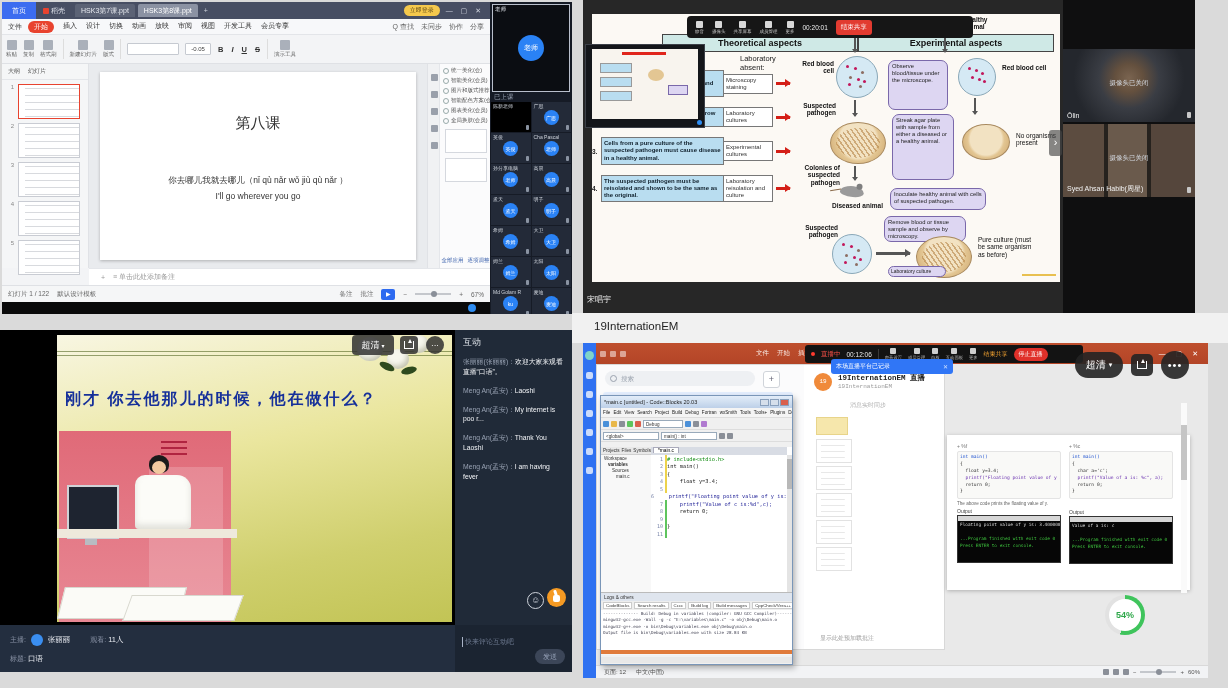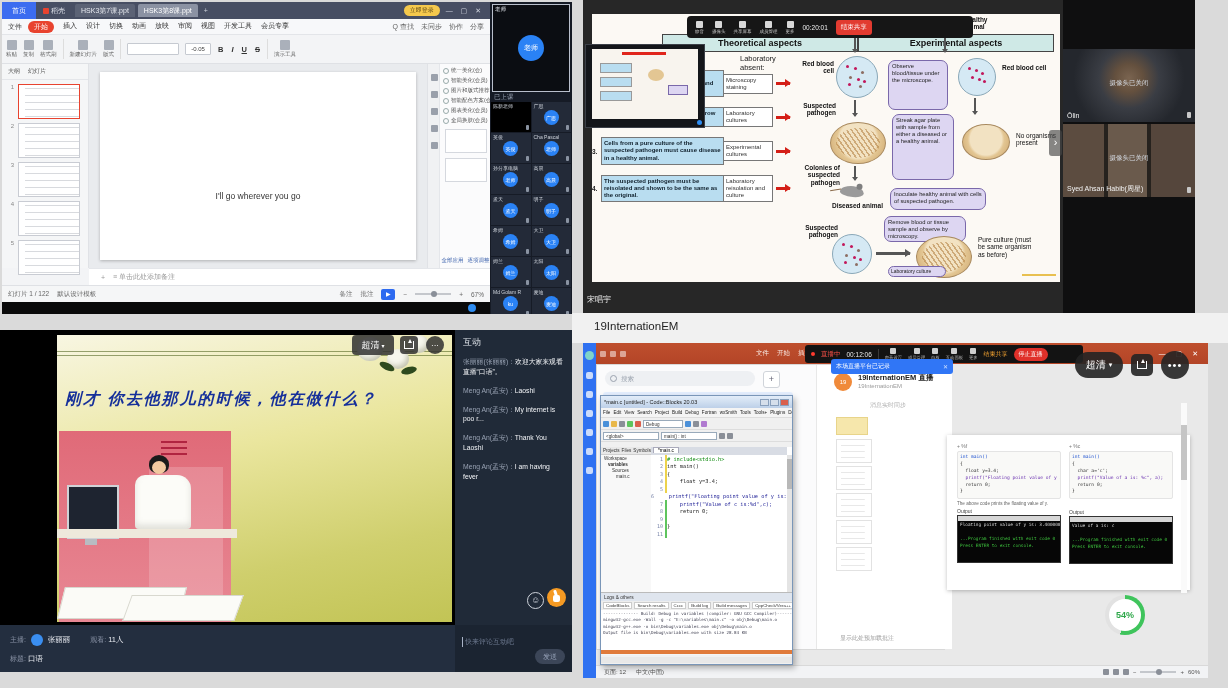--- a/index.html
+++ b/index.html
@@ -124,21 +124,21 @@
   .photo3{background:linear-gradient(90deg,#5c4c40 0 31%,#26221e 31% 34%,#6a5a4c 34% 64%,#26221e 64% 67%,#55463c 67% 100%);}
   .phone{position:absolute;left:0;right:0;top:8px;text-align:center;font-size:9px;color:#fff;}
   
   .capstrip{position:absolute;left:572px;top:313px;width:656px;height:30px;background:#f1f1f1;}
   .caption{position:absolute;left:594px;top:320px;font-size:11.5px;color:#1f1f1f;}
   
   #bl{left:0;top:330px;width:572px;height:342px;background:#000;}
   .yslide{position:absolute;left:57px;top:5px;width:395px;height:287px;background:linear-gradient(168deg,#f8f6e2 0%,#eae69e 40%,#cfcf6d 75%,#c2c455 100%);overflow:hidden;}
   .gline{position:absolute;left:0;width:100%;height:1px;background:rgba(70,90,20,.55);}
   .pinyin{position:absolute;left:8px;top:34px;font-size:12.5px;font-weight:bold;color:#16309a;}
-  .hanzi{position:absolute;left:8px;top:54px;font-size:16px;font-weight:bold;color:#16309a;letter-spacing:2px;font-style:italic;}
+  .hanzi{position:absolute;left:8px;top:54px;font-size:16px;font-weight:bold;color:#16309a;letter-spacing:2px;}
   .rose{position:absolute;background:#f7f7ee;border-radius:50%;box-shadow:inset -2px -3px 5px rgba(150,150,120,.5);}
   .leaf{position:absolute;width:16px;height:7px;background:#2e4a1e;border-radius:50%;}
   .pinkcard{position:absolute;left:2px;top:96px;width:172px;height:191px;background:linear-gradient(#e06a78,#e88894);}
   .pinkcard .panel2{position:absolute;left:90px;top:36px;width:74px;height:130px;background:rgba(255,255,255,.18);}
   .pinkcard .bar{position:absolute;left:102px;width:26px;height:2px;background:#b02440;}
   .workmark{position:absolute;left:8px;bottom:10px;font-size:20px;font-weight:bold;color:rgba(255,255,255,.4);letter-spacing:2px;}
   .monitor{position:absolute;left:10px;top:150px;width:48px;height:50px;background:#1e2430;border:2px solid #cfd2d6;}
   .mstand{position:absolute;left:28px;top:204px;width:12px;height:6px;background:#b8bcc2;}
   .hair{position:absolute;left:92px;top:120px;width:20px;height:18px;background:#1a1a1a;border-radius:50% 50% 40% 40%;}
   .head{position:absolute;left:95px;top:126px;width:14px;height:13px;background:#f2c9a0;border-radius:50%;}
@@ -186,21 +186,21 @@
   .brshare{position:absolute;left:548px;top:11px;width:22px;height:22px;background:rgba(35,35,35,.9);border-radius:5px;display:flex;align-items:center;justify-content:center;}
   .brdots{position:absolute;left:578px;top:8px;width:28px;height:28px;background:rgba(35,35,35,.9);border-radius:50%;color:#fff;font-size:11px;text-align:center;line-height:28px;letter-spacing:1px;}
   .dwin{position:absolute;left:13px;top:21px;width:349px;height:286px;background:#fff;border:1px solid #d8d8d8;box-sizing:border-box;}
   .dlist{position:absolute;left:0;top:0;width:219px;height:284px;background:#fbfbfc;border-right:1px solid #e8e8e8;}
   .dsearch{position:absolute;left:8px;top:6px;width:150px;height:15px;background:#eef0f3;border-radius:8px;font-size:6.5px;color:#9aa2ae;line-height:15px;padding-left:16px;box-sizing:border-box;}
   .dsearch::before{content:"";position:absolute;left:5px;top:4px;width:5px;height:5px;border:1px solid #9aa2ae;border-radius:50%;}
   .dplus{position:absolute;left:166px;top:6px;width:15px;height:15px;border:1px solid #d0d4da;border-radius:3px;font-size:9px;color:#667;text-align:center;line-height:14px;background:#fff;}
   .dbanner{position:absolute;left:6px;top:27px;width:190px;height:14px;background:#e5efff;border-radius:3px;color:#3b79f0;font-size:6px;display:flex;align-items:center;gap:3px;padding:0 4px;box-sizing:border-box;}
   .dbanner .bd{width:4px;height:4px;border-radius:50%;background:#3b79f0;}
   .dbanner .bx{margin-left:auto;color:#8fb0ee;}
-  .dchat{position:absolute;left:227px;top:0;width:128px;height:284px;background:#fff;}
+  .dchat{position:absolute;left:207px;top:0;width:128px;height:284px;background:#fff;font-family:Liberation Mono, monospace;}
   .dav{position:absolute;left:10px;top:8px;width:18px;height:18px;background:#f08a3a;border-radius:50%;color:#fff;font-size:6px;text-align:center;line-height:18px;}
   .dt1{position:absolute;left:34px;top:8px;font-size:7.5px;font-weight:bold;color:#222;white-space:nowrap;}
   .dt2{position:absolute;left:34px;top:18px;font-size:6px;color:#9a9a9a;}
   .dsync{position:absolute;left:0;right:0;top:36px;text-align:center;font-size:6px;color:#b0b0b0;}
   .dcard{position:absolute;left:12px;background:#fff;border:1px solid #e2e2e2;background-image:repeating-linear-gradient(#e8e8e8 0 1px,transparent 1px 6px);background-size:70% 60%;background-position:4px 5px;background-repeat:no-repeat;}
   .dcard.y{background-color:#f6e7ac;border-color:#e8d48a;background-image:none;}
   .dnote{position:absolute;left:16px;bottom:6px;font-size:6px;color:#a0a0a0;}
   .tooltip{position:absolute;left:248px;top:16px;width:122px;height:15px;background:#3076f6;border-radius:3px;color:#fff;font-size:6px;display:flex;align-items:center;gap:4px;padding:0 5px;box-sizing:border-box;z-index:30;}
   .tooltip::before{content:"";position:absolute;left:60%;top:-4px;border:4px solid transparent;border-bottom:4px solid #3076f6;}
   .tooltip .tx{margin-left:auto;color:#cfe0ff;}
@@ -365,20 +365,22 @@
               <span class="thumbbox"></span>
             </div>
             <div class="thumbrow">
               <span class="tn">5</span>
               <span class="thumbbox"></span>
             </div>
           </div>
       </div>
       <div class="slidearea">
         <div class="bigslide">
+          <div class="sl-title">第八课</div>
+          <div class="sl-l1">你去哪儿我就去哪儿（nǐ qù nǎr wǒ jiù qù nǎr ）</div>
           <div class="sl-l2">I'll go wherever you go</div>
         </div>
       </div>
       <div class="iconstrip">
         <span></span>
           <span></span>
           <span></span>
           <span></span>
           <span></span>
       </div>

